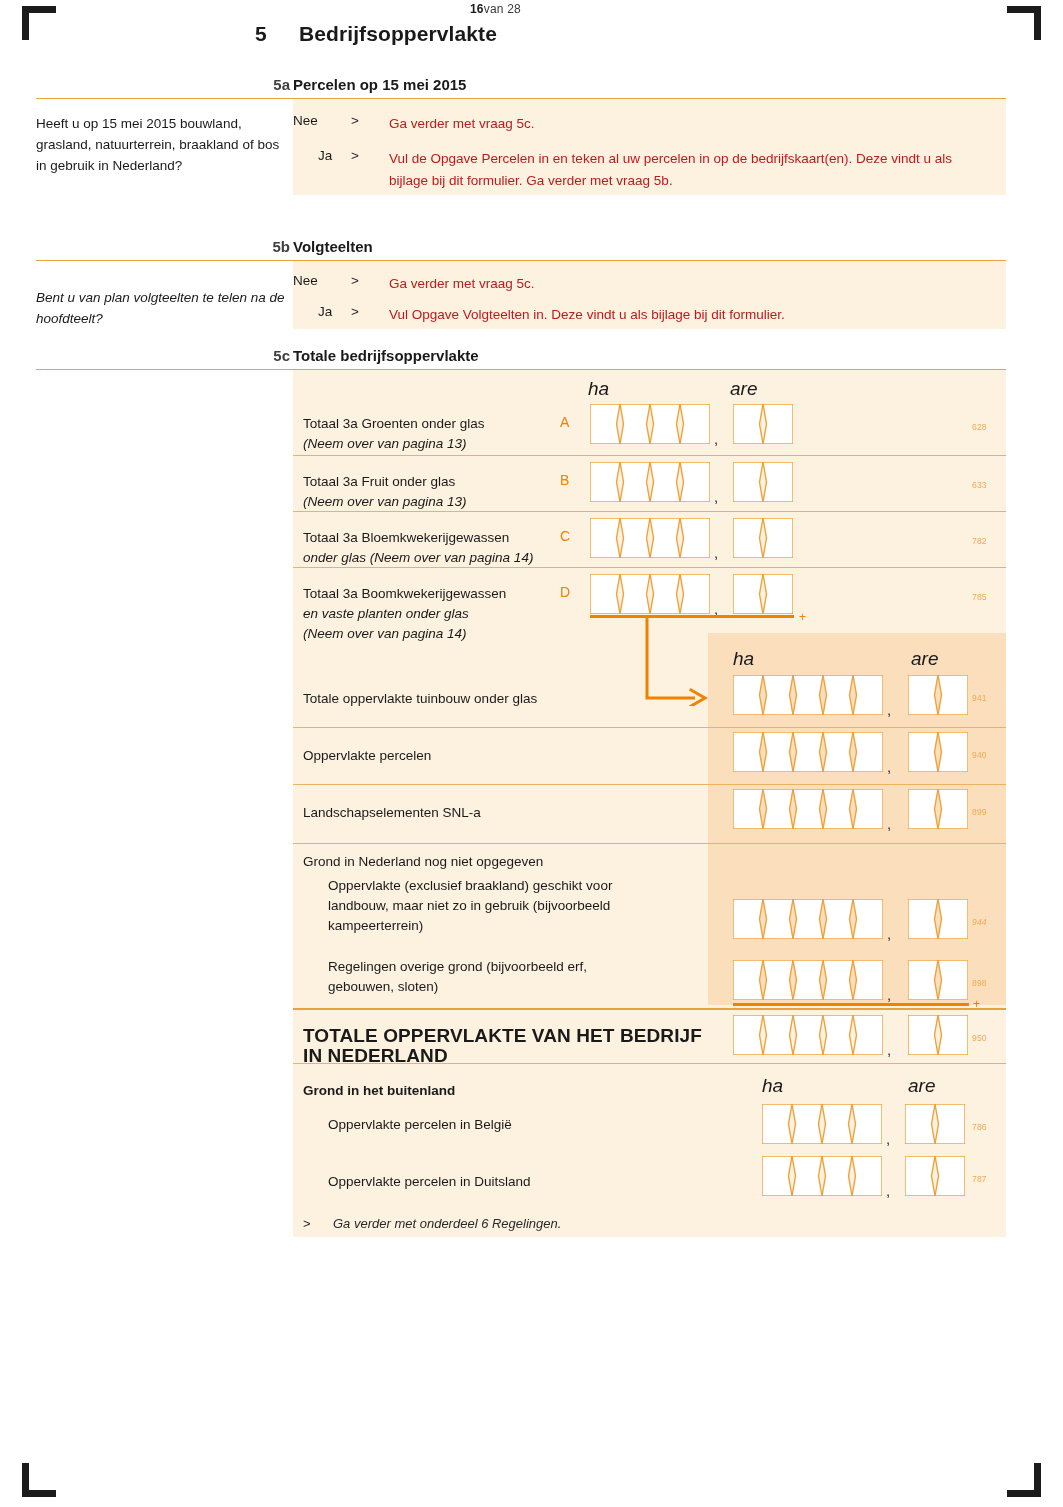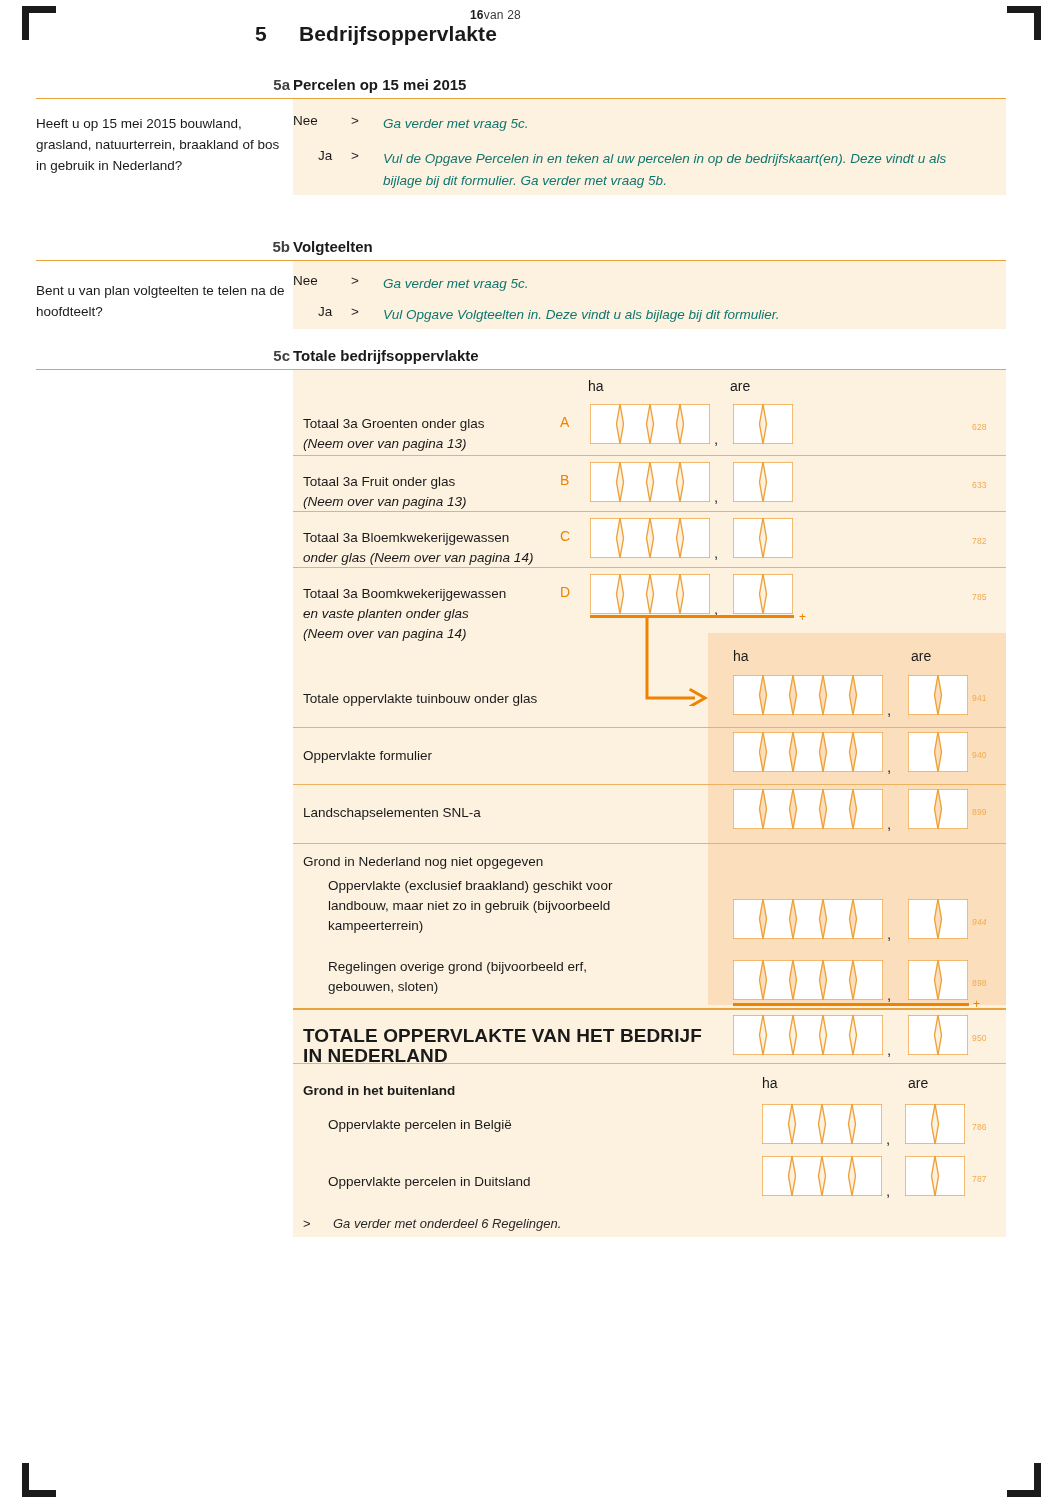--- a/index.html
+++ b/index.html
@@ -17,21 +17,21 @@
   .crop.tl{left:22px;top:6px;}
   .crop.tl .h{top:0;left:0;}  .crop.tl .v{top:0;left:0;}
   .crop.tr{right:22px;top:6px;}
   .crop.tr .h{top:0;right:0;} .crop.tr .v{top:0;right:0;}
   .crop.bl{left:22px;bottom:10px;}
   .crop.bl .h{bottom:0;left:0;} .crop.bl .v{bottom:0;left:0;}
   .crop.br{right:22px;bottom:10px;}
   .crop.br .h{bottom:0;right:0;} .crop.br .v{bottom:0;right:0;}
 
   
-  .pagenum{position:absolute;top:8px;left:0;width:991px;text-align:center;
+  .pagenum{position:absolute;top:2px;left:0;width:991px;text-align:center;
            font-size:12px;letter-spacing:.2px;}
   .pagenum b{font-weight:bold;}
   .pagenum span{color:#3a3a3a;}
 
   .chapter{position:absolute;top:22px;left:255px;width:760px;}
   .chapter .num{display:inline-block;width:44px;font-size:21px;font-weight:bold;
                 vertical-align:top;}
   .chapter .ttl{display:inline-block;font-size:21px;font-weight:bold;letter-spacing:.1px;}
 
   
@@ -43,32 +43,32 @@
                 color:#404040;font-weight:bold;font-size:15px;}
   .sechead .txt{position:absolute;left:257px;font-weight:bold;font-size:15px;}
   .rule{position:absolute;left:36px;width:970px;height:1px;background:#e8a33d;}
 
   
   .qtext{position:absolute;font-size:13.5px;line-height:21px;color:#1a1a1a;}
   .panel{position:absolute;background:#fdf1e0;}
   .ansrow{position:absolute;font-size:13.5px;}
   .ansrow .opt{position:absolute;left:0;width:44px;}
   .ansrow .gt{position:absolute;left:58px;width:14px;color:#2a2a2a;}
-  .ansrow .desc{position:absolute;left:90px;font-style:italic;line-height:22px;color:#0f766e;}
+  .ansrow .desc{position:absolute;left:96px;line-height:22px;color:#b91c1c;}
 
   
   .tbl{position:absolute;left:293px;width:713px;background:#fdf1e0;}
   .hl{position:absolute;background:#fbdfbd;}       
   .hrule{position:absolute;height:1px;background:#edb261;}
 
   .rowlabel{position:absolute;font-size:13.5px;line-height:20px;color:#1a1a1a;}
   .rowlabel .it{font-style:italic;}
   .rowlabel.bold{font-weight:bold;}
   .letter{position:absolute;color:#ef8200;font-size:14px;font-weight:normal;}
-  .unit{position:absolute;font-size:14px;color:#1a1a1a;}
+  .unit{position:absolute;font-style:italic;font-size:19px;color:#1a1a1a;}
   .code{position:absolute;font-size:8.5px;color:#f0ab50;letter-spacing:.2px;}
 
   
   .comb{position:absolute;display:flex;}
   .cell{width:30px;height:40px;position:relative;}
   .cell svg{display:block;}
   .comma{position:absolute;font-size:15px;color:#2b2b2b;}
 
   .plus{position:absolute;font-size:12px;color:#ef8200;}
   .sumline{position:absolute;height:2.5px;background:#ef8200;}
@@ -137,21 +137,21 @@
 </div>
 
 <div class="sechead" style="top:238px;">
   <span class="lab">5b</span>
   <span class="txt">Volgteelten</span>
 </div>
 <div class="rule" style="top:260px;"></div>
 
 <div class="panel" style="left:293px;top:261px;width:713px;height:68px;"></div>
 
-<div class="qtext LCOL" style="top:280px;">Bent u van plan volgteelten te telen na de hoofdteelt?</div>
+<div class="qtext LCOL" style="top:287px;font-style:italic;">Bent u van plan volgteelten te telen na de hoofdteelt?</div>
 
 <div class="ansrow" style="left:293px;top:273px;width:713px;">
   <span class="opt">Nee</span>
   <span class="gt">&gt;</span>
   <span class="desc">Ga verder met vraag 5c.</span>
 </div>
 
 <div class="ansrow" style="left:293px;top:304px;width:713px;">
   <span class="opt" style="left:25px;">Ja</span>
   <span class="gt">&gt;</span>
@@ -394,21 +394,21 @@
               <path d="M0,0 H30 L26.5,20 L30,40 H0 V0 Z" fill="#ffffff" stroke="#efa23c" stroke-width="1.4"></path>
             </svg>
           </span>
       <span class="cell">
             <svg width="30" height="40" viewBox="0 0 30 40">
               <path d="M0,0 H30 V40 H0 L3.5,20 Z" fill="#ffffff" stroke="#efa23c" stroke-width="1.4"></path>
             </svg>
           </span>
     </div>
     <div class="code" style="left:972px;top:693px;">941</div>
-    <div class="rowlabel" style="left:303px;top:746px;width:390px;">Oppervlakte formulier</div>
+    <div class="rowlabel" style="left:303px;top:746px;width:390px;">Oppervlakte percelen</div>
     <div class="comb" style="left:733px;top:732px;">
       <span class="cell">
             <svg width="30" height="40" viewBox="0 0 30 40">
               <path d="M0,0 H30 L26.5,20 L30,40 H0 V0 Z" fill="#ffffff" stroke="#efa23c" stroke-width="1.4"></path>
             </svg>
           </span>
       <span class="cell">
             <svg width="30" height="40" viewBox="0 0 30 40">
               <path d="M0,0 H30 L26.5,20 L30,40 H0 L3.5,20 Z" fill="#ffffff" stroke="#efa23c" stroke-width="1.4"></path>
             </svg>

